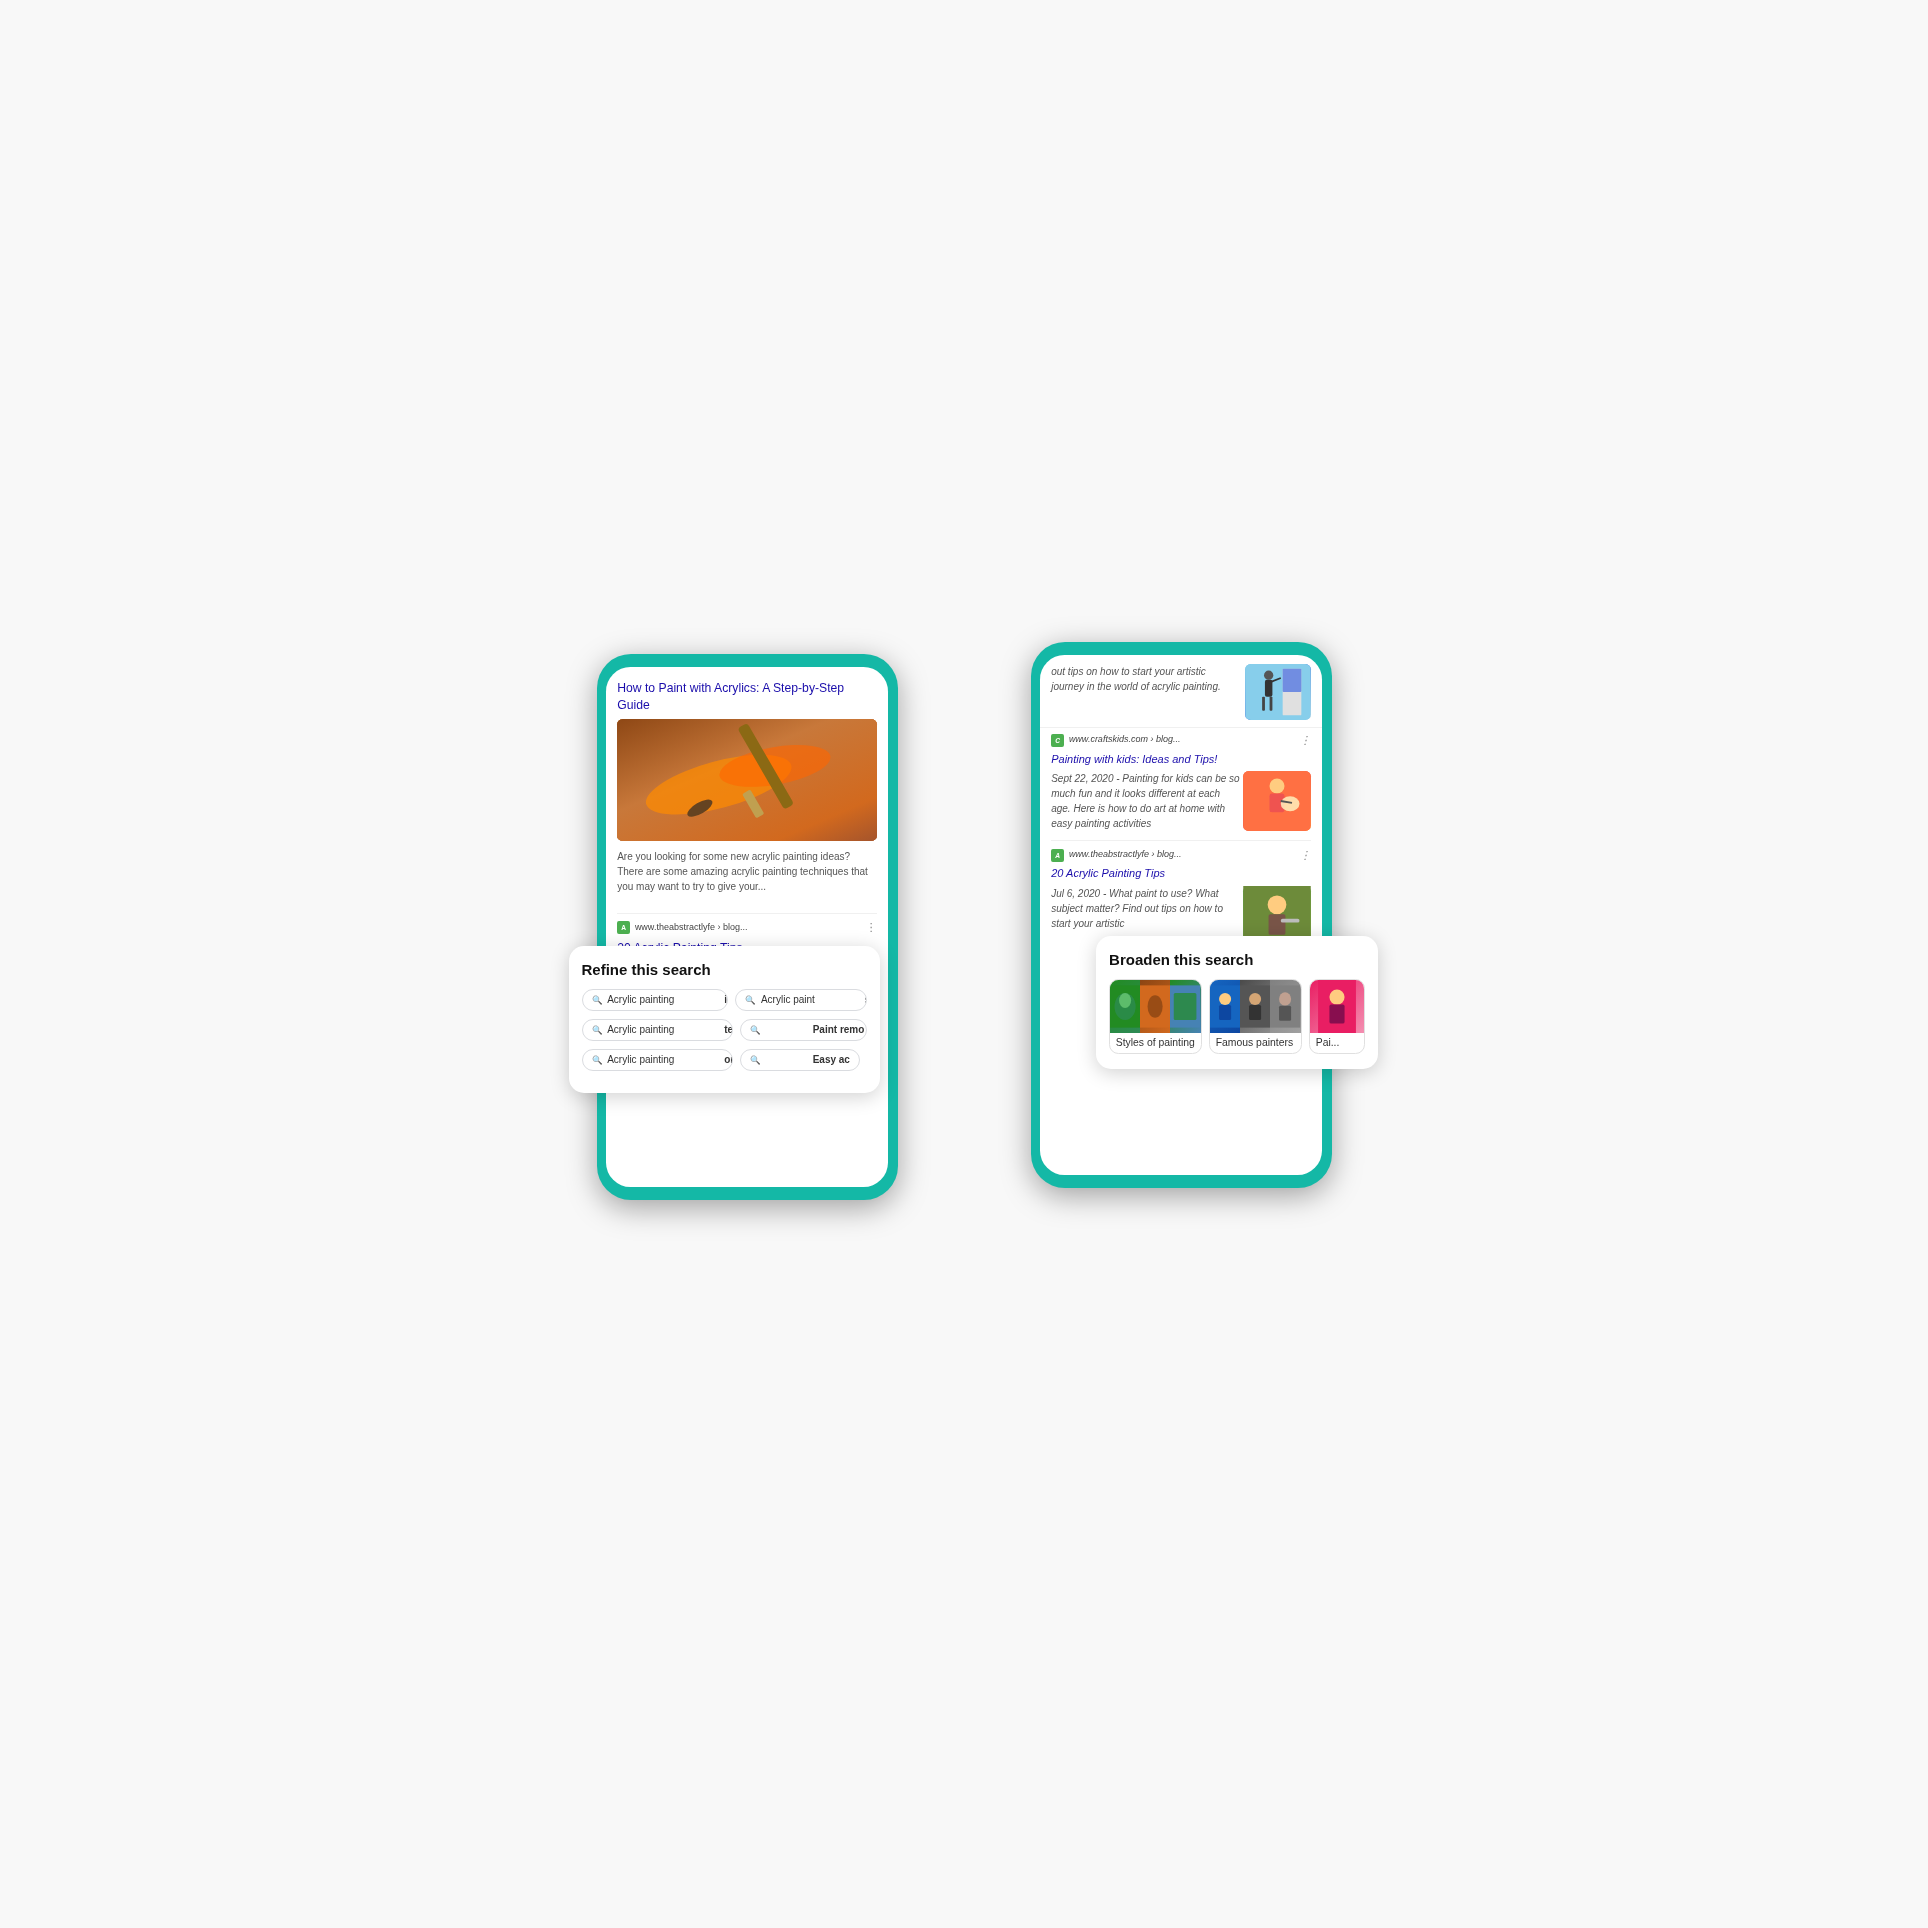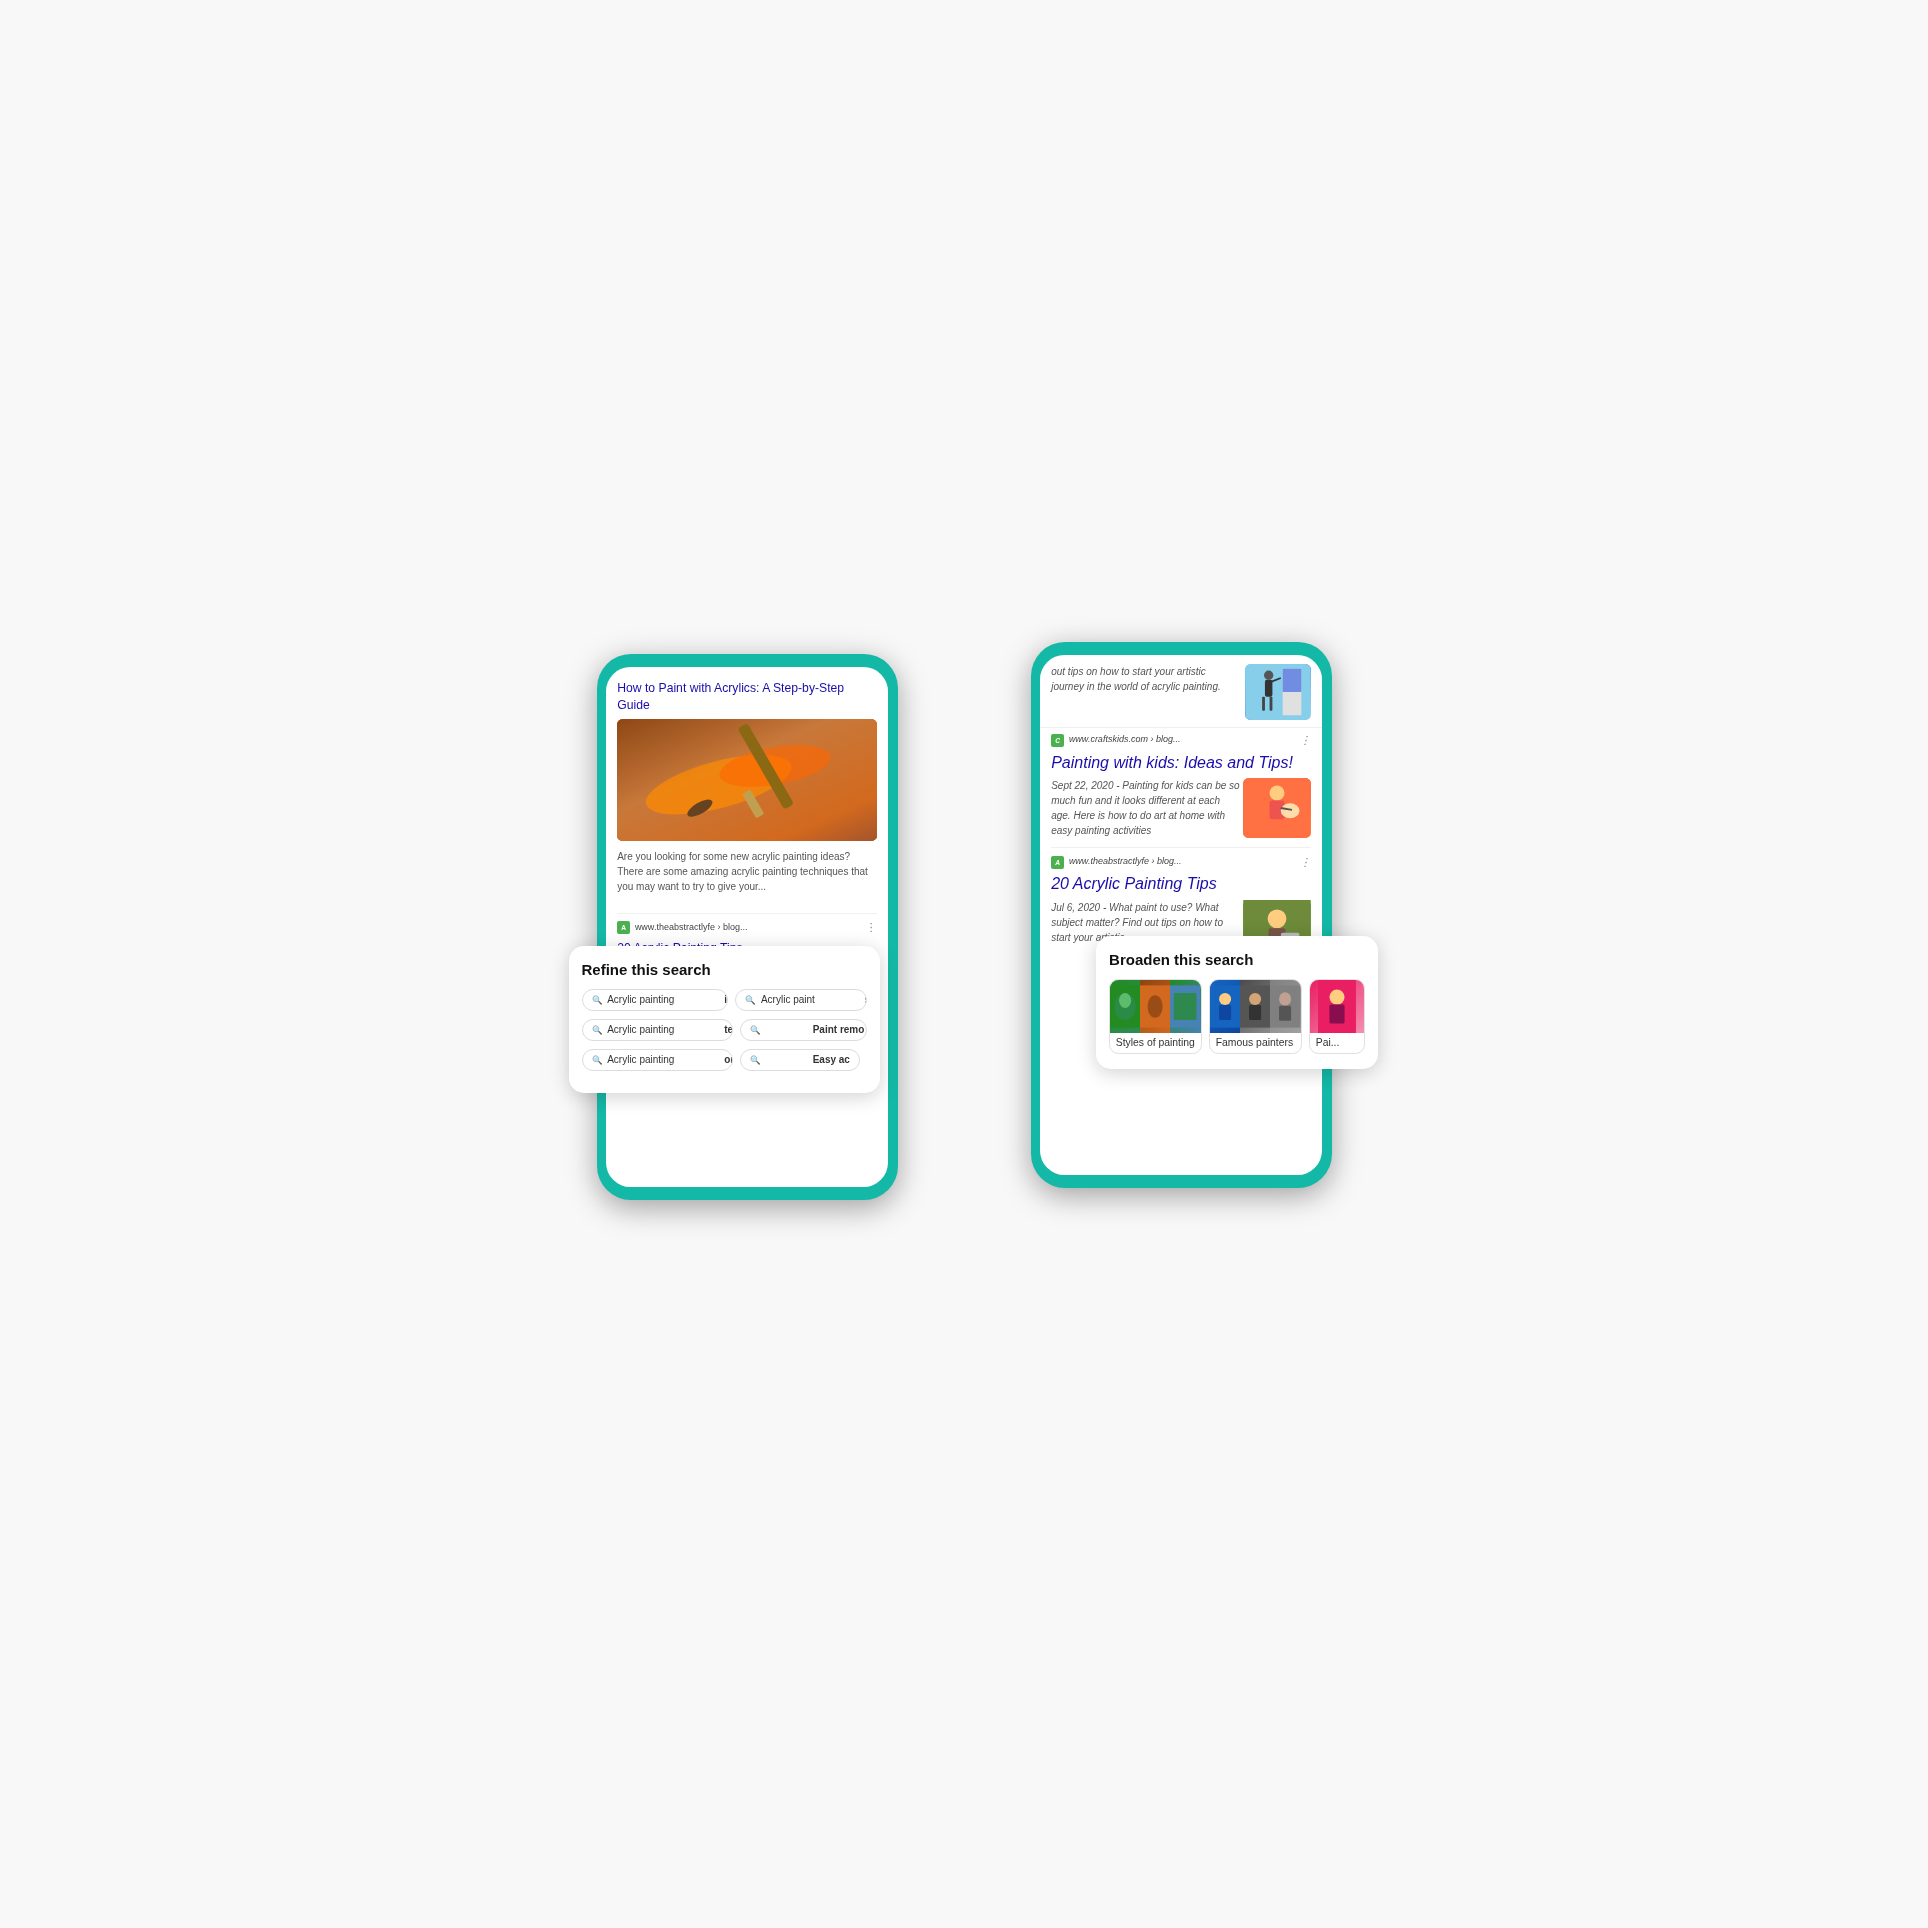--- a/index.html
+++ b/index.html
@@ -198,21 +198,21 @@
     .right-article-thumb-2 {
       background: linear-gradient(135deg, #ff7043 0%, #ef5350 50%, #ffb74d 100%);
     }
     .right-site-row {
       display: flex;
       gap: 4.7px;
       padding: 5.6px 11.3px 2.8px;
     }
     .right-result-title {
       color: #1a0dab;
-      font-size: 16px;
+      font-size: 11px;
       font-weight: 500;
       padding: 1.9px 11.3px 3.8px;
       line-height: 1.4;
     }
     .right-snippet {
       font-size: 10px;
       color: #555;
       line-height: 1.5;
       padding: 0 11.3px 3.8px;
     }

